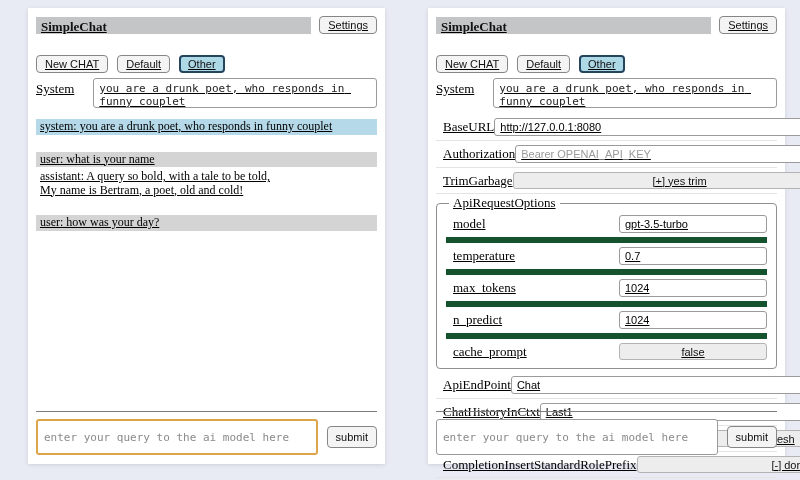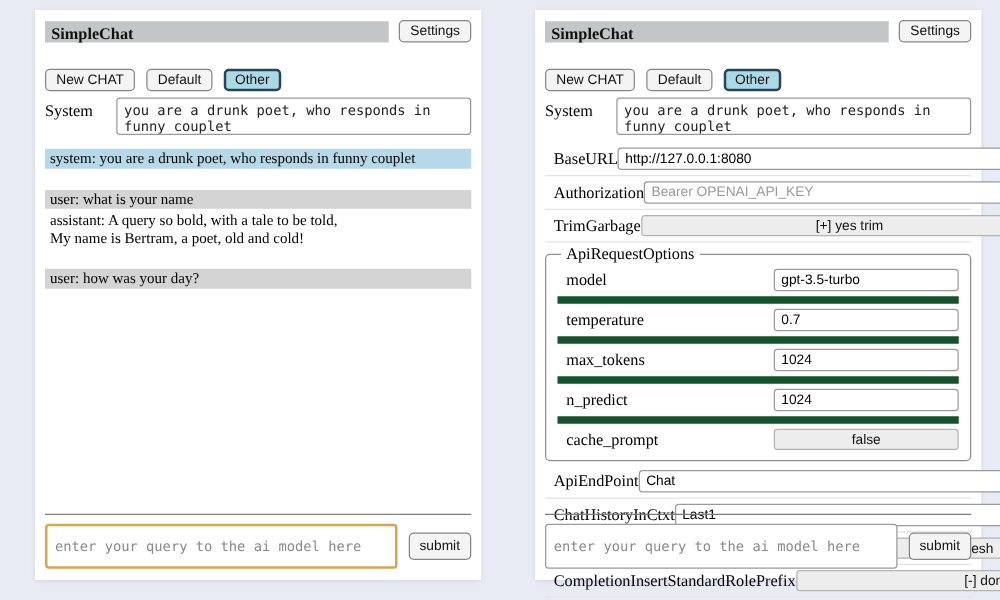--- a/index.html
+++ b/index.html
@@ -1,21 +1,21 @@
 <!DOCTYPE html>
 <html><head>
 <meta charset="utf-8">
 <style>
   * { margin:0; padding:0; box-sizing:border-box; }
   html,body { width:800px; height:480px; overflow:hidden; }
   body { background:#e9ebf4; position:relative; font-family:"Liberation Serif", serif; }
 
   .panel {
     position:absolute; top:8px; width:357px; height:456px;
-    background:#fff; padding:8px; box-shadow:0 1px 4px rgba(70,75,110,.18);
+    background:#fff; padding:8px; box-shadow:0 1px 4px rgba(70,75,110,.18);text-decoration:underline;
   }
   .panel-left  { left:28px; }
   .panel-right { left:428px; }
 
   
   .hdr { display:flex; align-items:center; gap:8px; }
   .title-bar {
     flex:1; background:#c3c5c6; padding:2px 5px;
     font:bold 13px "Liberation Serif", serif; color:#111; height:17px;
   }

